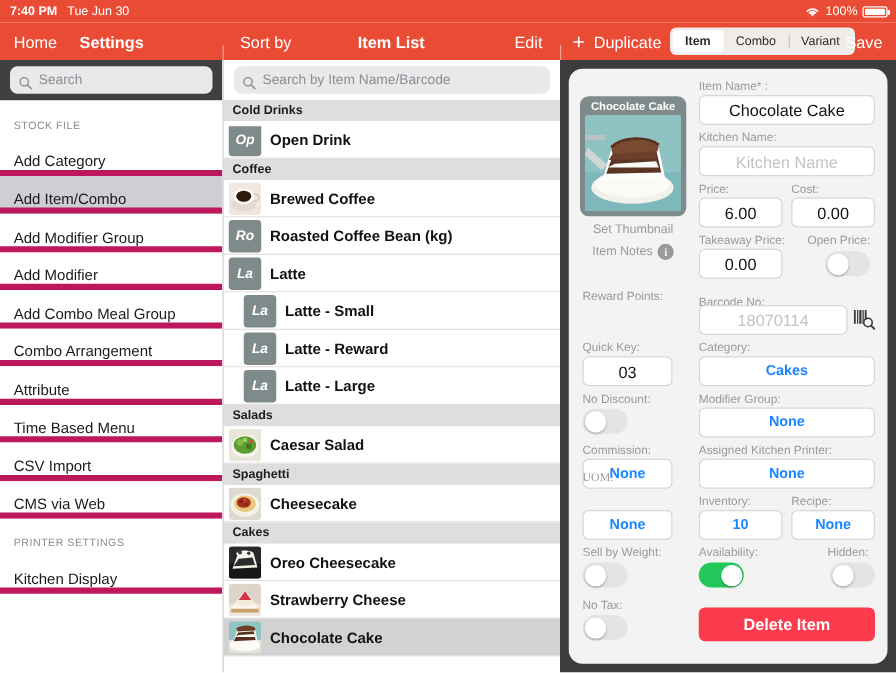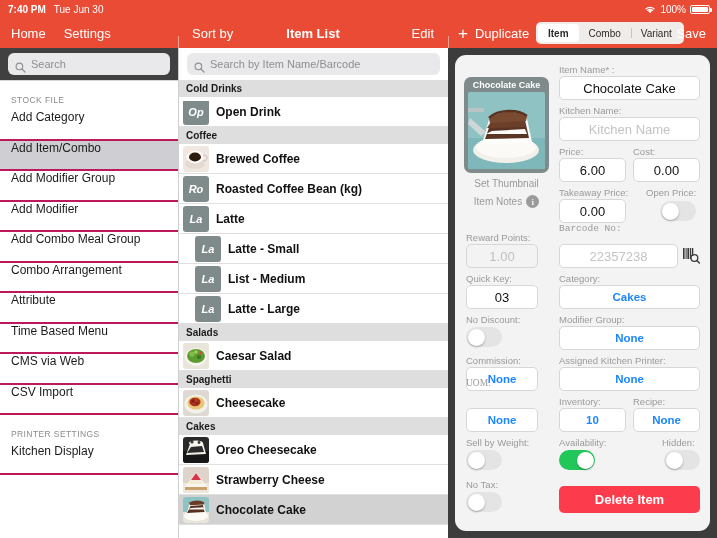--- a/index.html
+++ b/index.html
@@ -37,21 +37,21 @@
     background: #ea4b35;
   }
   .nav-seg { position: absolute; top: 0; height: 30px; display: flex;
              align-items: center; }
   .nav-seg.left  { left: 0;   width: 178px; }
   .nav-seg.mid   { left: 178px; width: 270px; }
   .nav-seg.right { left: 448px; width: 269px; }
   .nav-divider { position: absolute; top: 18px; width: 1px; height: 30px;
                  background: rgba(255,255,255,0.45); }
   .nav-btn { color: #fff; font-size: 13px; cursor: pointer; }
-  .nav-btn.bold { font-weight: normal; }
+  .nav-btn.bold { font-weight: bold; }
   .nav-title { color: #fff; font-size: 13px; font-weight: bold; }
 
   .nav-home { margin-left: 11px; }
   .nav-settings { margin-left: 18px; }
   .nav-sortby { margin-left: 14px; }
   .nav-itemlist { position: absolute; left: 0; right: 0; text-align: center;
                   pointer-events: none; }
   .nav-edit { position: absolute; right: 14px; }
   .plus-ico { color: #fff; font-size: 17px; margin-left: 10px;
               line-height: 1; font-weight: 300; }
@@ -75,23 +75,23 @@
   .side-searchwrap { height: 32px; background: #404040; display: flex;
                      align-items: center; padding: 0 8px; }
   .side-search { flex: 1; height: 22px; background: #e9e9eb;
                  border-radius: 6px; display: flex; align-items: center;
                  padding: 0 7px; gap: 5px; }
   .sr-ico { width: 11px; height: 11px; flex: 0 0 11px; }
   .sr-ph { color: #8e8e93; font-size: 11px; }
   .side-sep { height: 1px; background: #d6d6d6; }
   .side-group { font-size: 8.5px; color: #8b8b8b; letter-spacing: 0.4px;
                 padding: 14px 0 5px 11px; background: #fff; }
-  .side-row { height: 30.5px; display: flex; align-items: flex-start;
+  .side-row { height: 30.5px; display: flex; align-items: flex-end;
               padding-left: 11px; font-size: 12px; color: #1b1b1b;
-              border-bottom: 2px solid #be185d; background: #fff;
+              border-bottom: 5px solid #be185d; background: #fff;
               cursor: pointer; }
   .side-row.active { background: #cfcfd3; }
 
   
   .midpanel { position: absolute; top: 48px; left: 178px; width: 270px;
               height: 490px; background: #ffffff; overflow: hidden;
               border-left: 1px solid #cfcfcf; }
   .mid-searchwrap { height: 32px; background: #fff; display: flex;
                     align-items: center; padding: 0 8px; }
   .mid-search { flex: 1; height: 22px; background: #e9e9eb;
@@ -245,24 +245,24 @@
         <div class="side-row">
           <span>Combo Arrangement</span>
         </div>
         <div class="side-row">
           <span>Attribute</span>
         </div>
         <div class="side-row">
           <span>Time Based Menu</span>
         </div>
         <div class="side-row">
+          <span>CSV Import</span>
+        </div>
+        <div class="side-row">
           <span>CMS via Web</span>
-        </div>
-        <div class="side-row">
-          <span>CSV Import</span>
         </div>
         <div class="side-group">PRINTER SETTINGS</div>
         <div class="side-row">
           <span>Kitchen Display</span>
         </div>
       </div>
   </div>
 
   <div class="midpanel">
     <div class="mid-searchwrap">
@@ -303,21 +303,21 @@
         <div class="item-row">
           <div class="thumb badge">La</div>
           <span class="item-name">Latte</span>
         </div>
         <div class="item-row indent">
           <div class="thumb badge">La</div>
           <span class="item-name">Latte - Small</span>
         </div>
         <div class="item-row indent">
           <div class="thumb badge">La</div>
-          <span class="item-name">List - Medium</span>
+          <span class="item-name">Latte - Reward</span>
         </div>
         <div class="item-row indent">
           <div class="thumb badge">La</div>
           <span class="item-name">Latte - Large</span>
         </div>
         <div class="sec-head">Salads</div>
         <div class="item-row">
           <div class="thumb">
             <svg width="26" height="26" viewBox="0 0 26 26" preserveAspectRatio="none">
               <rect width="26" height="26" fill="#e9e5da"></rect>
@@ -432,23 +432,22 @@
       <div class="fld" style="left:178px; top:103px; width:67px; height:24px;">0.00</div>
 
       <div class="lbl" style="left:104px; top:132px;">Takeaway Price:</div>
       <div class="fld" style="left:104px; top:144px; width:67px; height:24px;">0.00</div>
       <div class="lbl" style="left:191px; top:132px;">Open Price:</div>
       <div class="toggle" id="tg-open" style="left:205px; top:146px;">
           <i></i>
         </div>
 
       <div class="lbl" style="left:11px; top:177px;">Reward Points:</div>
-      <div class="fld dim" style="left:11px; top:189px; width:72px; height:24px;">1.00</div>
-      <div class="lbl" style="left:104px; top:168px;font-family:Liberation Mono, monospace;">Barcode No:</div>
-      <div class="fld ph" style="left:104px; top:189px; width:119px; height:24px;">22357238</div>
+      <div class="lbl" style="left:104px; top:182px;">Barcode No:</div>
+      <div class="fld ph" style="left:104px; top:189px; width:119px; height:24px;">18070114</div>
       <span class="barcode-ico" style="left:228px; top:192px;">
         <svg width="17" height="17" viewBox="0 0 17 17">
           <g fill="#3a3a3a">
             <rect x="0" y="1" width="1.6" height="11"></rect>
               <rect x="2.6" y="1" width="1" height="11"></rect>
             <rect x="4.4" y="1" width="1.8" height="11"></rect>
               <rect x="7" y="1" width="1" height="11"></rect>
             <rect x="8.8" y="1" width="1.5" height="8"></rect>
           </g>
           <circle cx="11.4" cy="11" r="3.4" stroke="#3a3a3a" stroke-width="1.3" fill="none"></circle>

